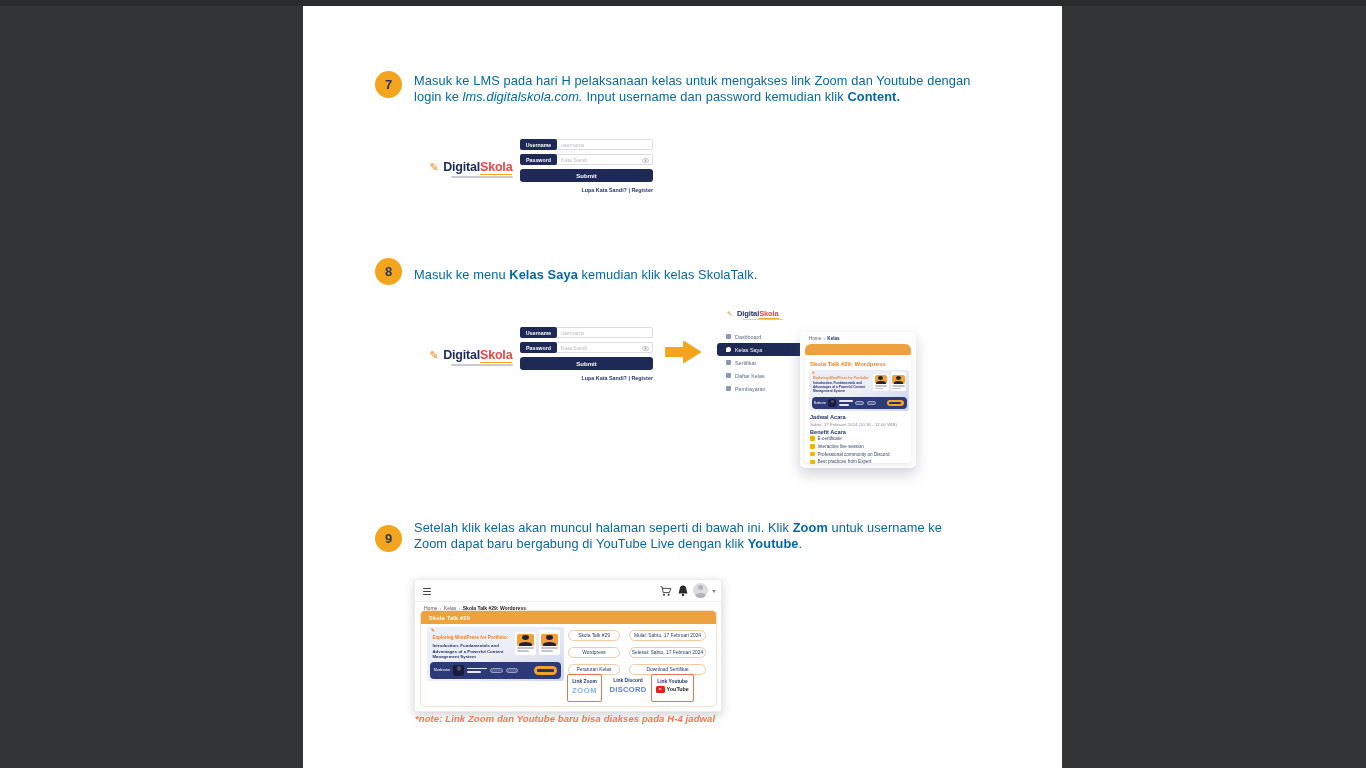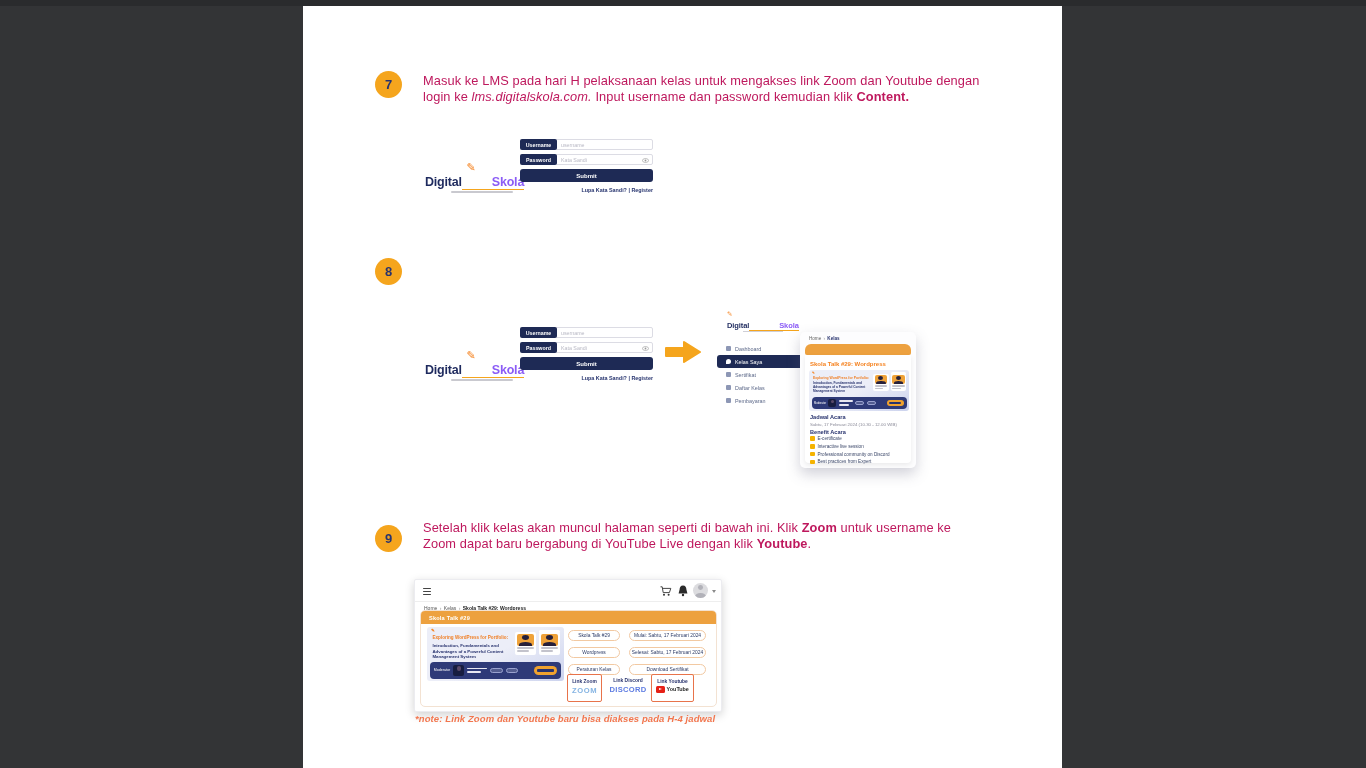--- a/index.html
+++ b/index.html
@@ -8,32 +8,32 @@
 
   .stage { position:relative; width:1366px; height:768px; background:#333436; overflow:hidden; }
   .top-strip { position:absolute; top:0; left:0; right:0; height:6px; background:#2a2b2d; }
   .page { position:absolute; left:303px; top:6px; width:759px; height:762px; background:#ffffff; }
 
   
   .step-circle { position:absolute; width:27px; height:27px; border-radius:50%;
     background:#F5A51D; color:#28336E; font-weight:bold; font-size:13px;
     display:flex; align-items:center; justify-content:center; }
   #c7 { left:72px; top:65px; } #c8 { left:72px; top:252px; } #c9 { left:72px; top:519px; }
-  .step-text { position:absolute; left:120px; width:600px; color:#be185d;
+  .step-text { position:absolute; left:111px; width:600px; color:#0369a1;
     font-size:12.8px; line-height:15.6px; letter-spacing:0.1px; }
   #t7 { top:67px; } #t8 { top:261px; } #t9 { top:514px; }
   .b { font-weight:bold; } .bi { font-weight:normal; font-style:italic; }
 
   
   .login-mock { position:absolute; width:232px; height:60px; }
   #mock1 { left:122px; top:133px; } #mock2 { left:122px; top:321px; }
   .lm-logo { position:absolute; left:0; top:20px; width:92px; text-align:center; line-height:13px; }
   .lm-pencil { color:#F5821F; font-size:11px; }
   .lm-logotext { font-size:12.5px; font-weight:bold; letter-spacing:-0.2px; }
-  .lg-d { color:#1E2A5E; } .lg-s { color:#8b5cf6; border-bottom:1.6px solid #F5A51D;padding-left:30px; }
+  .lg-d { color:#1E2A5E; } .lg-s { color:#ef4444; border-bottom:1.6px solid #F5A51D; }
   .lm-tagline { height:2px; background:#c9c9cf; width:62px; margin:2px 0 0 26px; border-radius:1px; }
   .lm-form { position:absolute; left:95px; top:0; width:133px; }
   .lm-row { display:flex; height:11px; margin-bottom:4px; }
   .lm-label { width:37px; background:#1E2A55; color:#fff; font-size:5.3px; font-weight:bold;
     border-radius:2px; display:flex; align-items:center; justify-content:center; position:relative; z-index:2; }
   .lm-field { flex:1; display:flex; align-items:center; border:1px solid #dcdce4;
     border-radius:0 2px 2px 0; background:#fff; position:relative; margin-left:-1px; }
   input.lm-input { border:none; outline:none; width:100%; height:100%; font-size:5.3px;
     color:#555; padding-left:4px; font-family:inherit; background:transparent; }
   input.lm-input::placeholder { color:#b8b8c4; }
@@ -184,20 +184,23 @@
                 <circle cx="3.5" cy="2.5" r="0.9" fill="#999"></circle>
               </svg>
           </div>
         </div>
         <div class="lm-submit">Submit</div>
         <div class="lm-footer">Lupa Kata Sandi? | Register</div>
       </div>
     </div>
 
     <div class="step-circle" id="c8">8</div>
+    <div class="step-text" id="t8">
+      <span>Masuk ke menu </span><span class="b">Kelas Saya</span><span> kemudian klik kelas SkolaTalk.</span>
+    </div>
 
     <div class="login-mock" id="mock2">
       <div class="lm-logo">
         <span class="lm-pencil">✎</span>
         <span class="lm-logotext"><span class="lg-d">Digital</span><span class="lg-s">Skola</span></span>
         <div class="lm-tagline"></div>
       </div>
       <div class="lm-form">
         <div class="lm-row">
           <div class="lm-label">Username</div>

